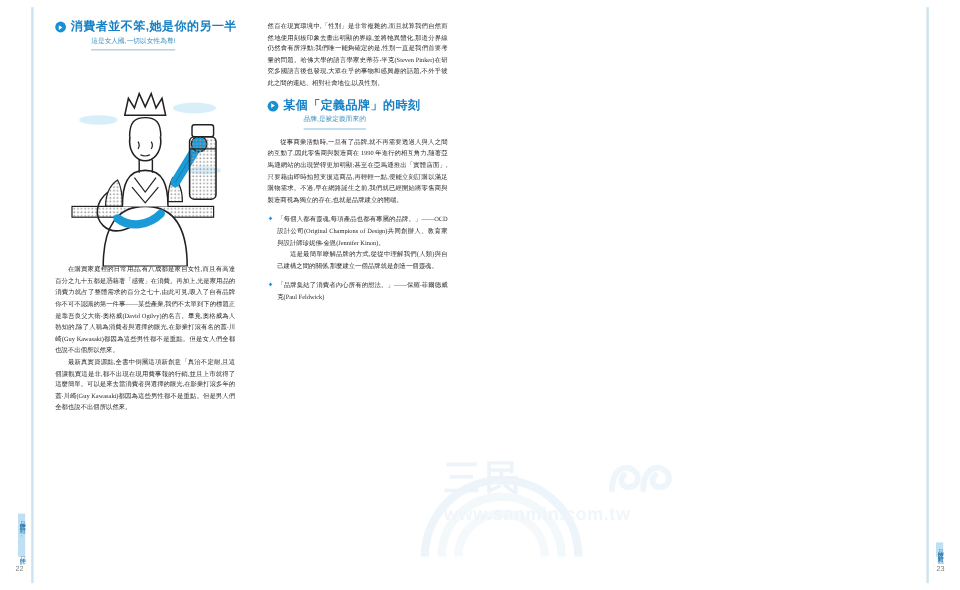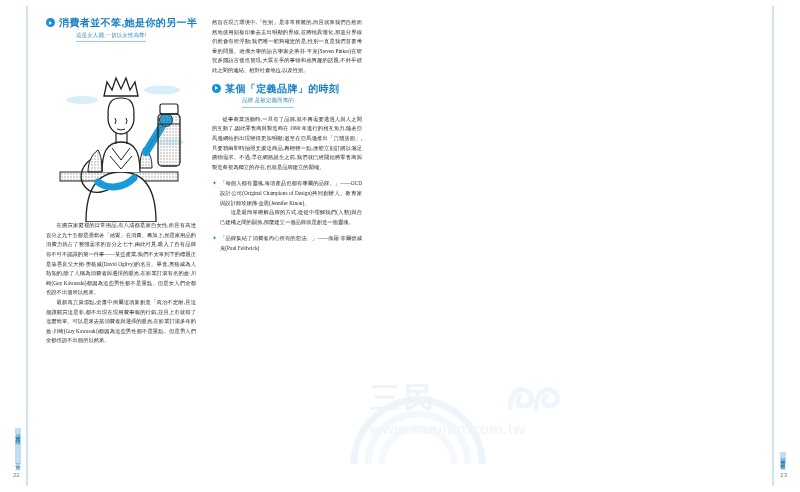--- a/index.html
+++ b/index.html
@@ -17,21 +17,21 @@
   .page-right{left:400px;width:400px;}
 
   
   .margin-rule{position:absolute;top:6px;bottom:6px;width:2px;background:#cfe3ee;}
   .margin-rule.left{left:26px;}
   .margin-rule.right{right:26px;}
 
   
   .col{position:absolute;top:18px;width:150px;height:440px;
        font-size:5.3px;line-height:9.6px;text-align:justify;color:#2b2b2b;}
-  .c1{left:46px;}  .c2{left:212px;}
+  .c1{left:46px;}  .c2{left:223px;}
 
   .col p{margin:0 0 0 0;text-indent:10.6px;}
   .col p.noindent{text-indent:0;}
 
   
   .head{margin:0 0 3px 0;display:flex;align-items:center;gap:4px;}
   .head-bullet{
     width:9px;height:9px;border-radius:50%;background:#1a8fd1;
     display:inline-block;flex:0 0 auto;position:relative;
   }

